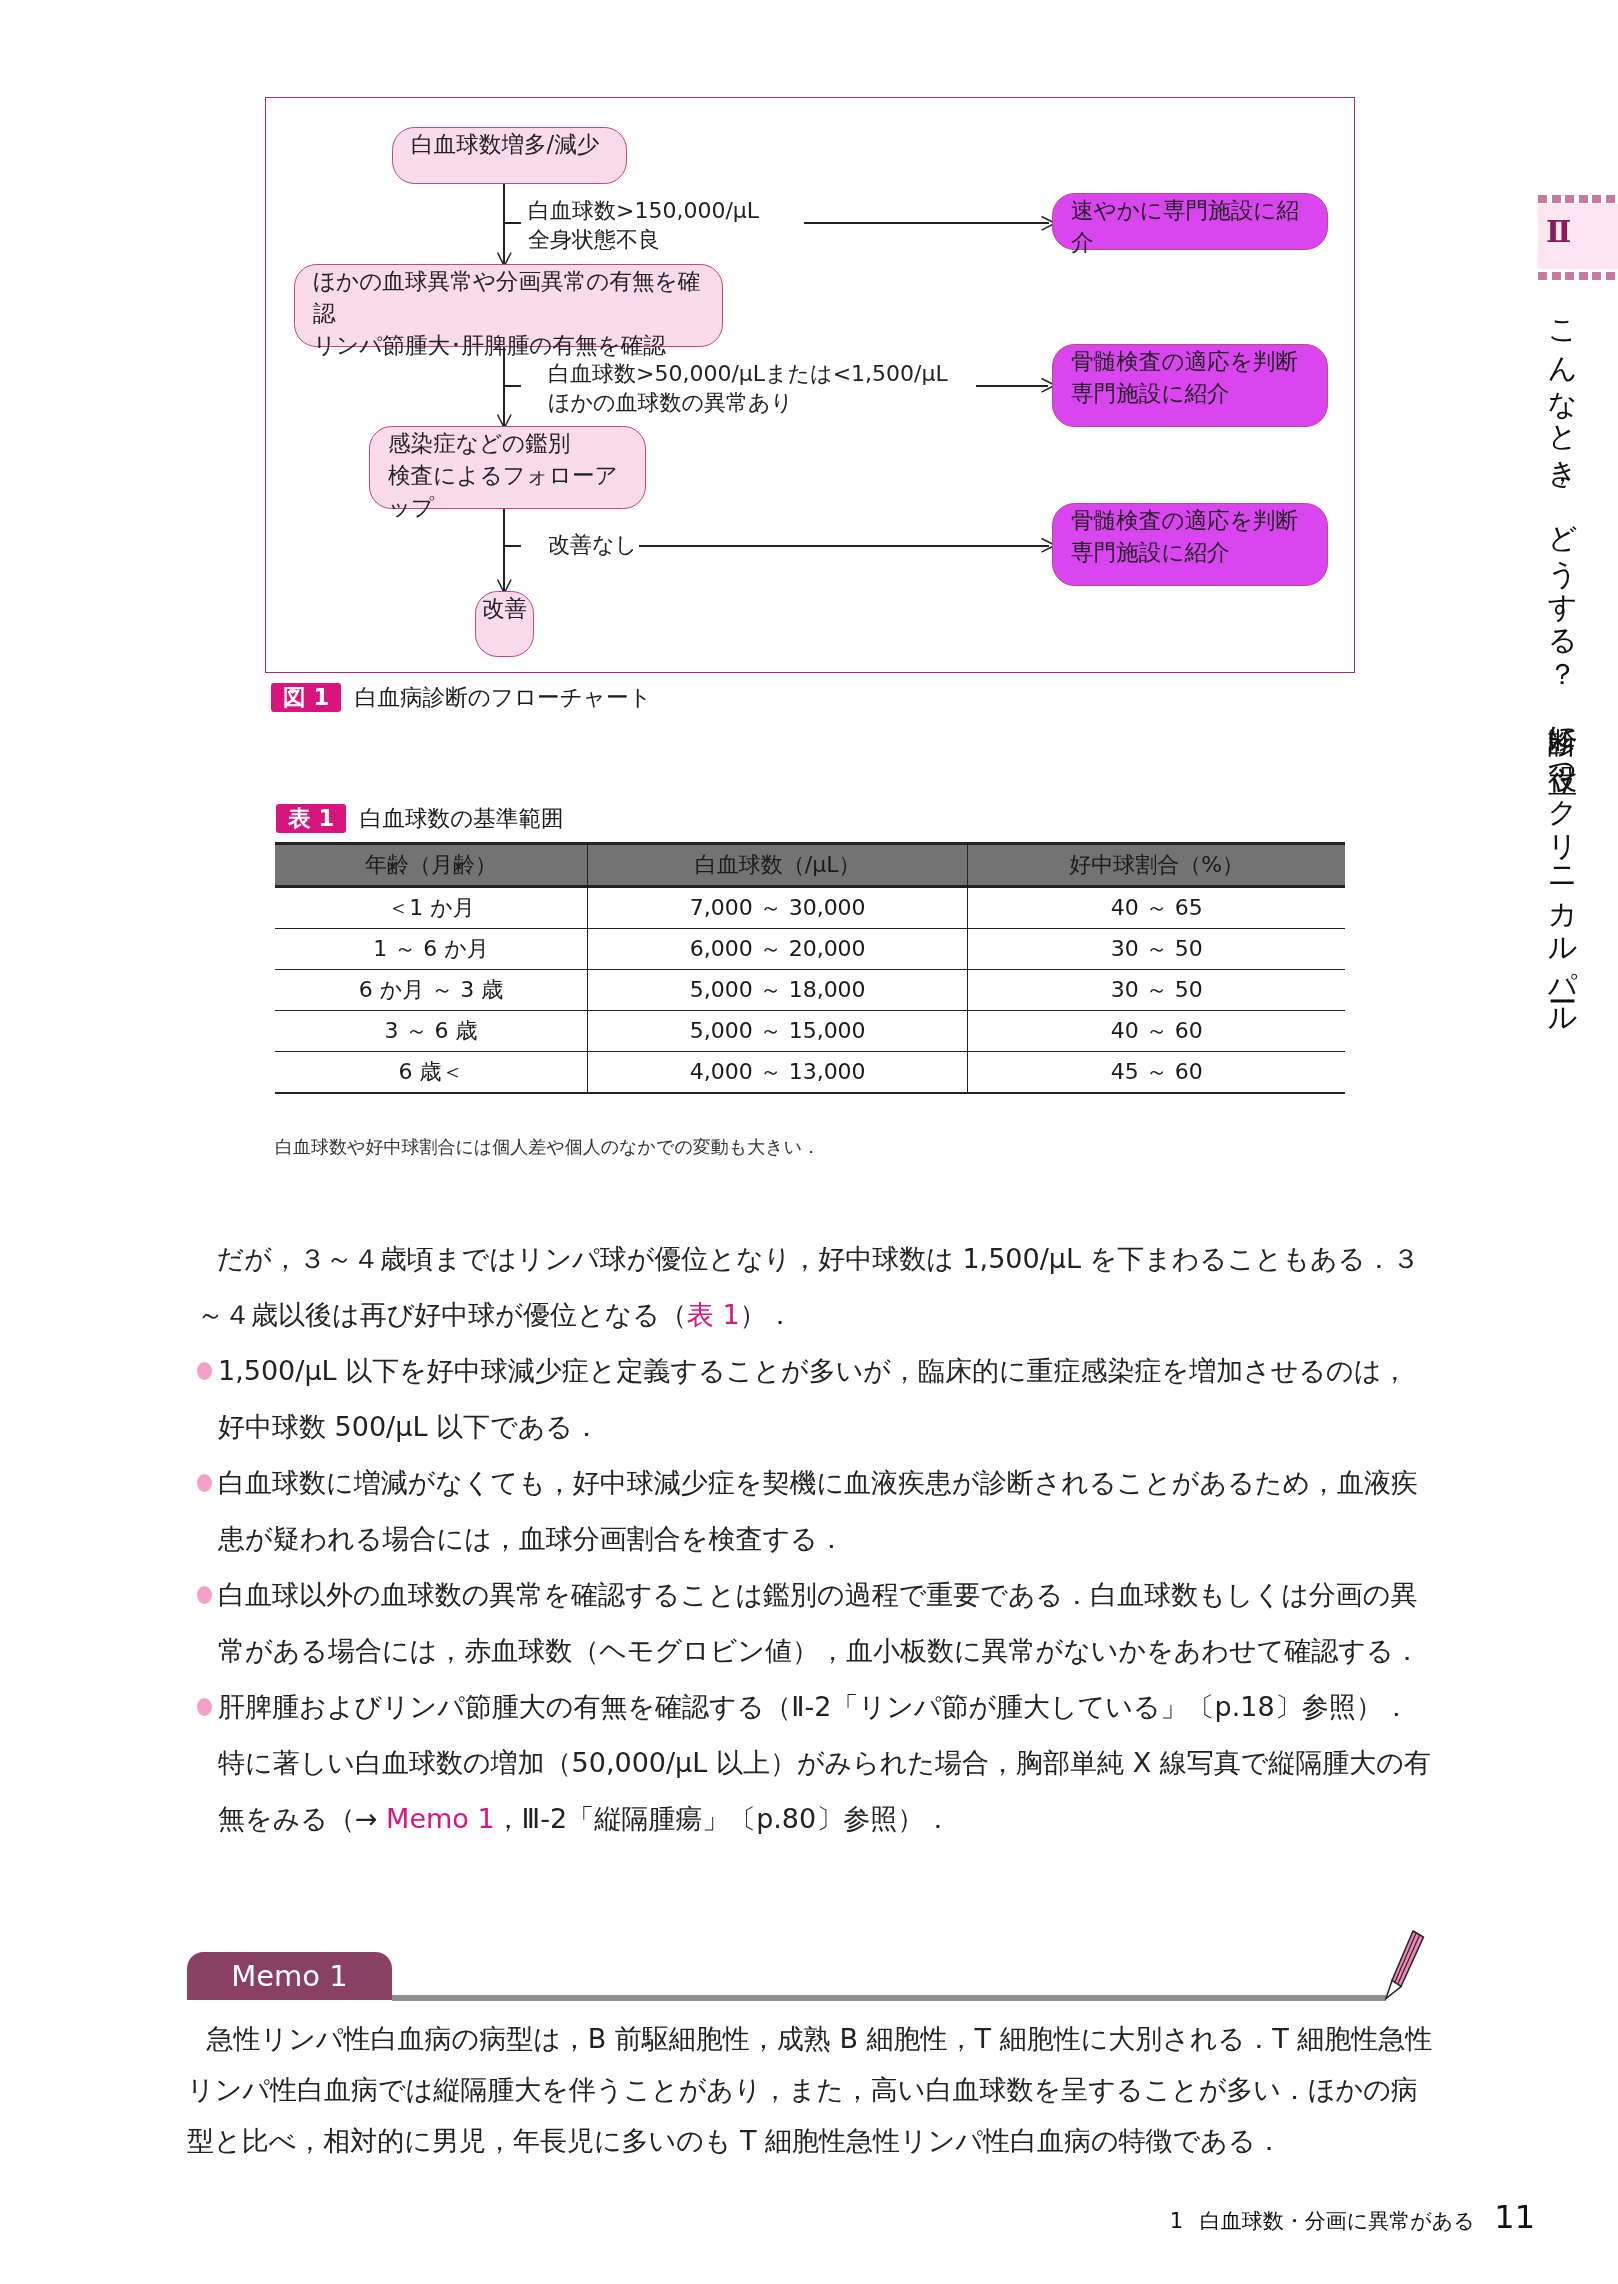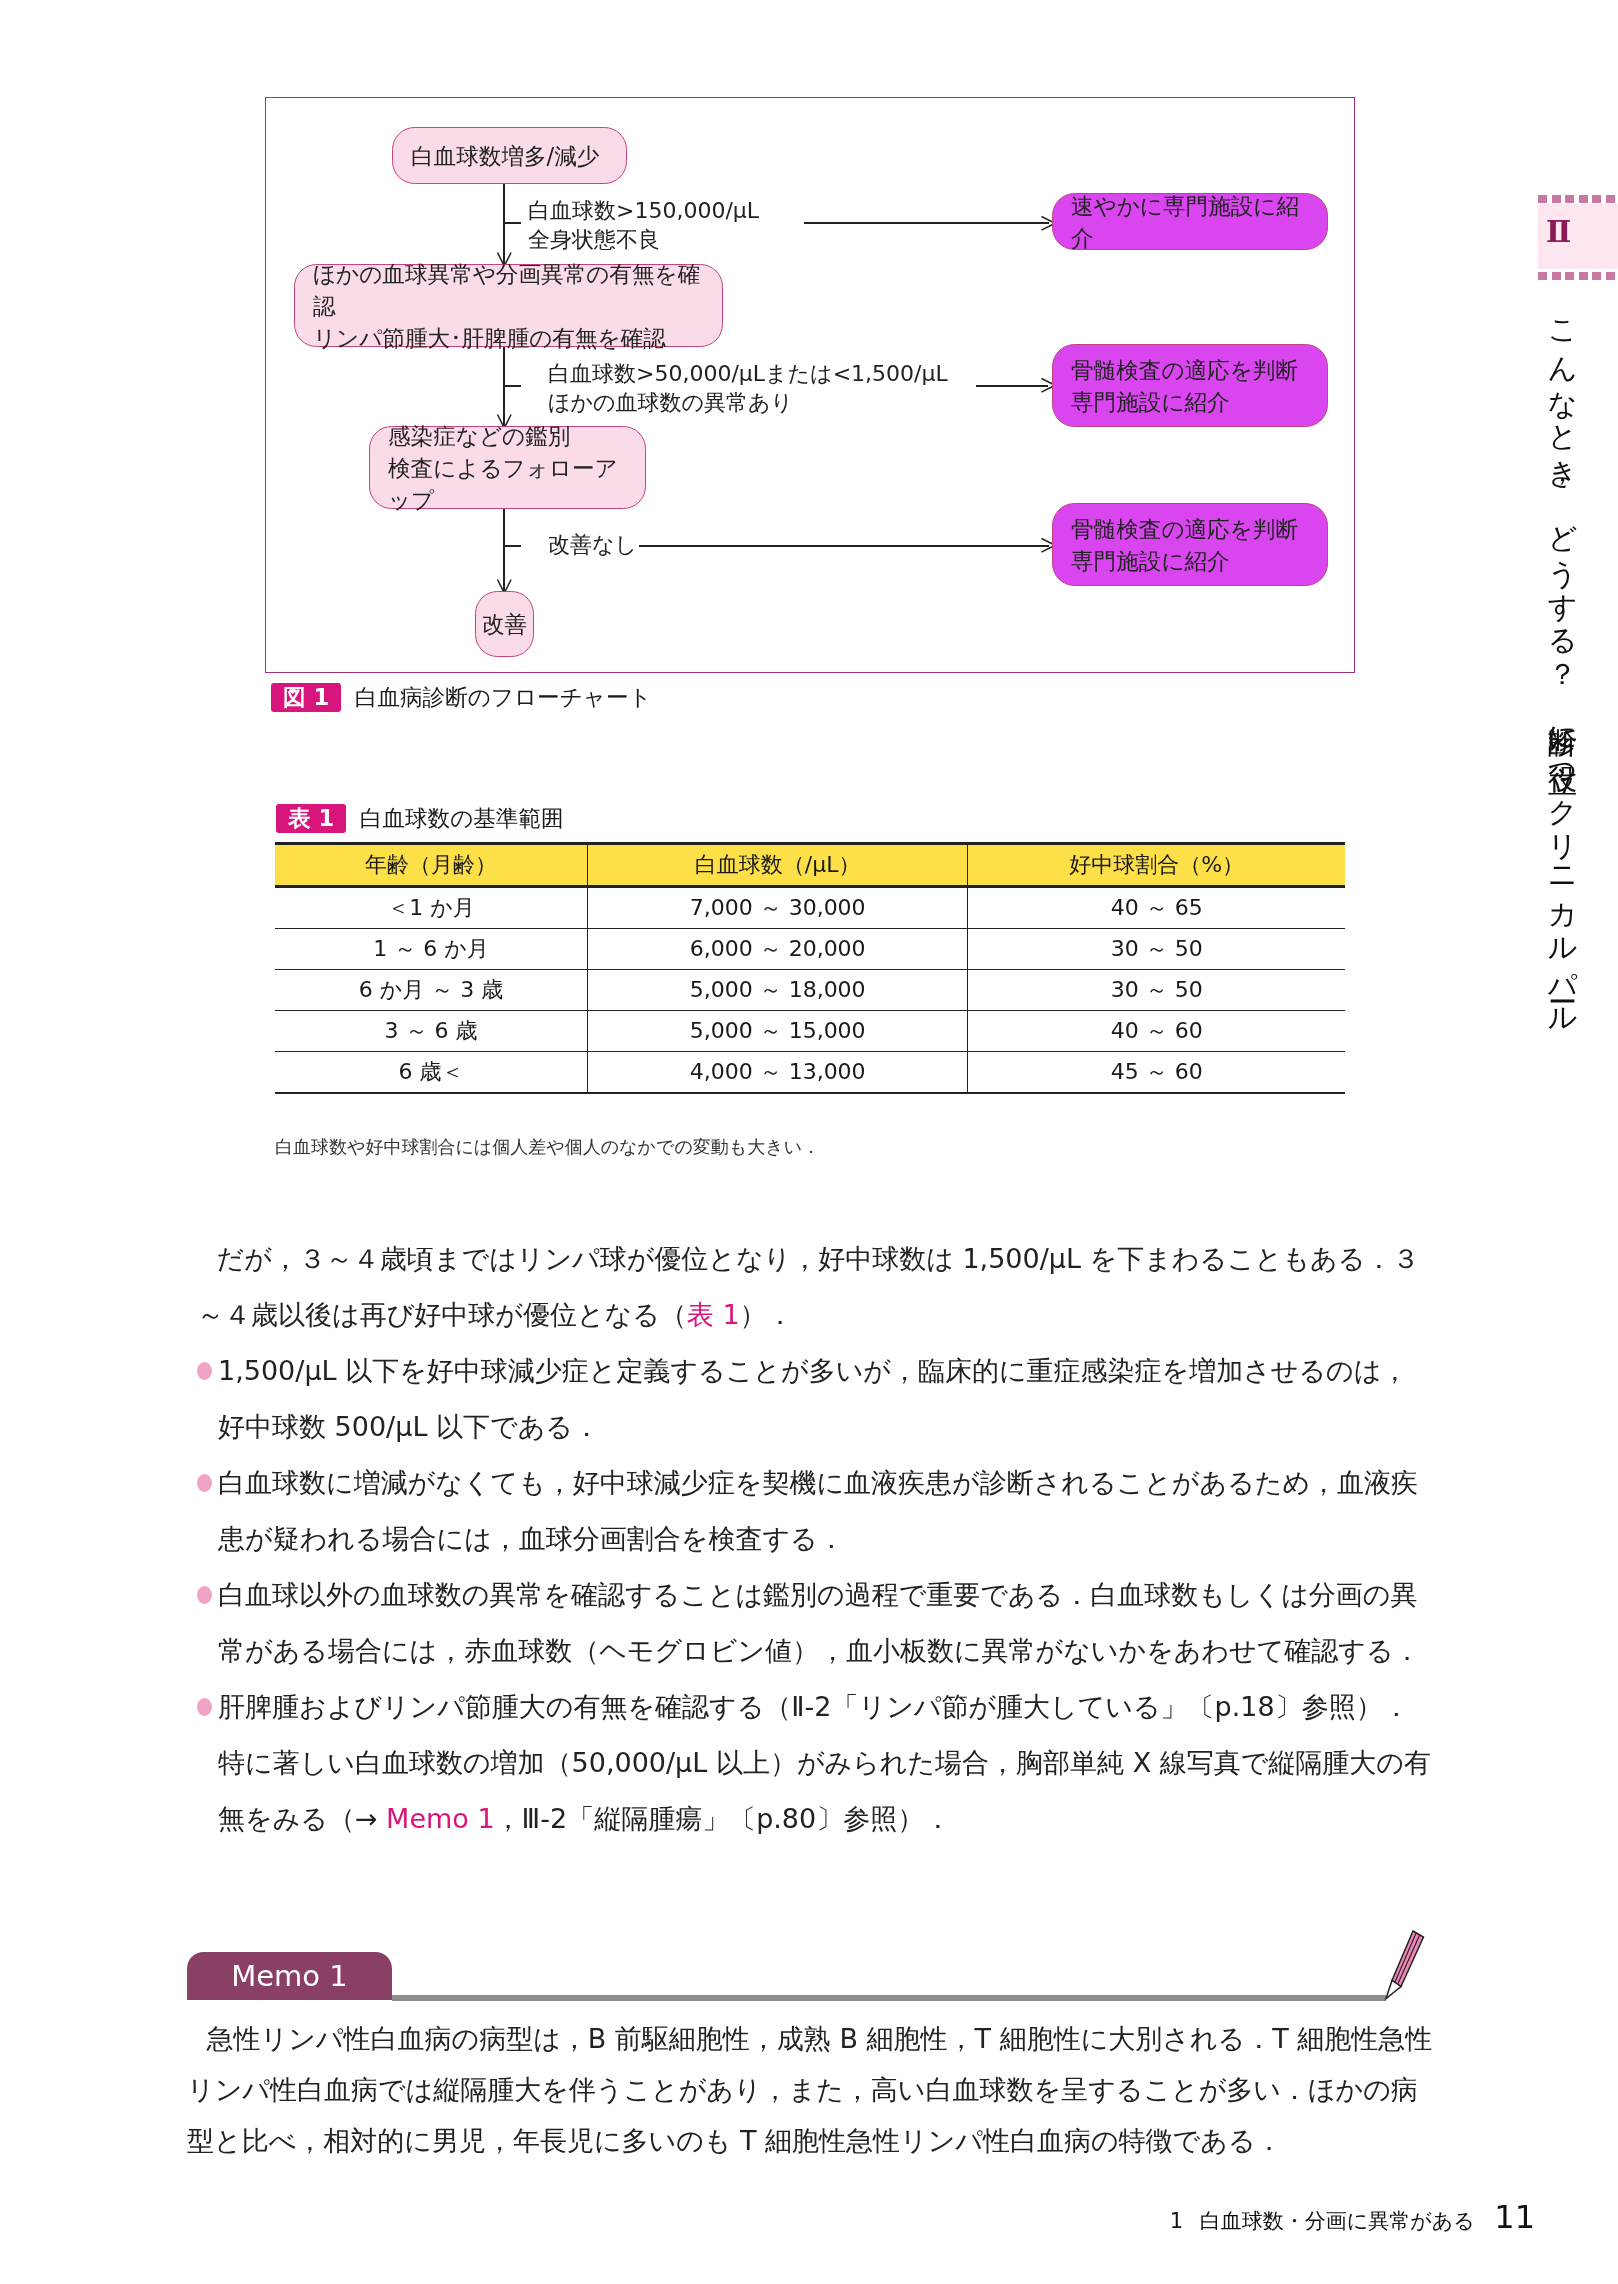--- a/index.html
+++ b/index.html
@@ -6,39 +6,39 @@
   body {
     width: 1618px; height: 2284px; position: relative; overflow: hidden;
     font-family: "DejaVu Sans", "Liberation Sans", sans-serif; color: #1a1a1a;
   }
   .abs { position: absolute; }
 
   
   .fc-frame { left: 265px; top: 97px; width: 1090px; height: 576px; border: 1.5px solid #a0307a; box-sizing: border-box; }
   .fc-box {
     position: absolute; box-sizing: border-box; border: 1.5px solid #c2457f; border-radius: 22.6px;
-    background: #fadbe9; font-size: 22.6px; line-height: 32px; padding: 0 18px; display: flex; align-items: center; color: #222;
+    background: #fadbe9; font-size: 22.6px; line-height: 32px; padding: 0 18px; display: flex; color: #222;
   }
   .fc-box.dark { background: #d946ef; }
   .fc-box .txt { white-space: pre-line; }
   .vline { position: absolute; width: 1.5px; background: #222; }
   .hline { position: absolute; height: 1.5px; background: #222; }
   .arrow-down { position: absolute; width: 16.6px; height: 16.6px; }
   .arrow-right { position: absolute; width: 16.6px; height: 16.6px; }
   .fc-label { position: absolute; font-size: 22px; line-height: 29px; white-space: pre-line; color: #222; }
 
   .caption { display: flex; align-items: center; font-size: 22.6px; }
   .caption .tag {
     background: #d8157c; color: #fff; font-weight: bold; font-size: 22.6px; padding: 0 12px;
     height: 29px; line-height: 29px; border-radius: 3px; margin-right: 13.6px;
   }
 
   
   .tbl { left: 275px; top: 842px; width: 1070px; border-collapse: collapse; font-size: 22px; }
-  .tbl th { background: #fde047; font-weight: normal; height: 38px; border-top: 3px solid #222; border-bottom: 3px solid #222; }
+  .tbl th { background: #737373; font-weight: normal; height: 38px; border-top: 3px solid #222; border-bottom: 3px solid #222; }
   .tbl td { height: 38px; text-align: center; border-bottom: 1.5px solid #222; }
   .tbl th + th, .tbl td + td { border-left: 0.8px solid #222; }
   .tbl tr:last-child td { border-bottom: 2.3px solid #222; }
   .tbl-note { left: 275px; top: 1135px; font-size: 18px; color: #333; }
 
   
   .body-text { left: 197px; width: 1235px; font-size: 27px; line-height: 56px; color: #222; }
   .para { margin: 0; }
   .para.indent { text-indent: 19.6px; }
   .bullet { position: relative; padding-left: 21px; margin: 0; }

